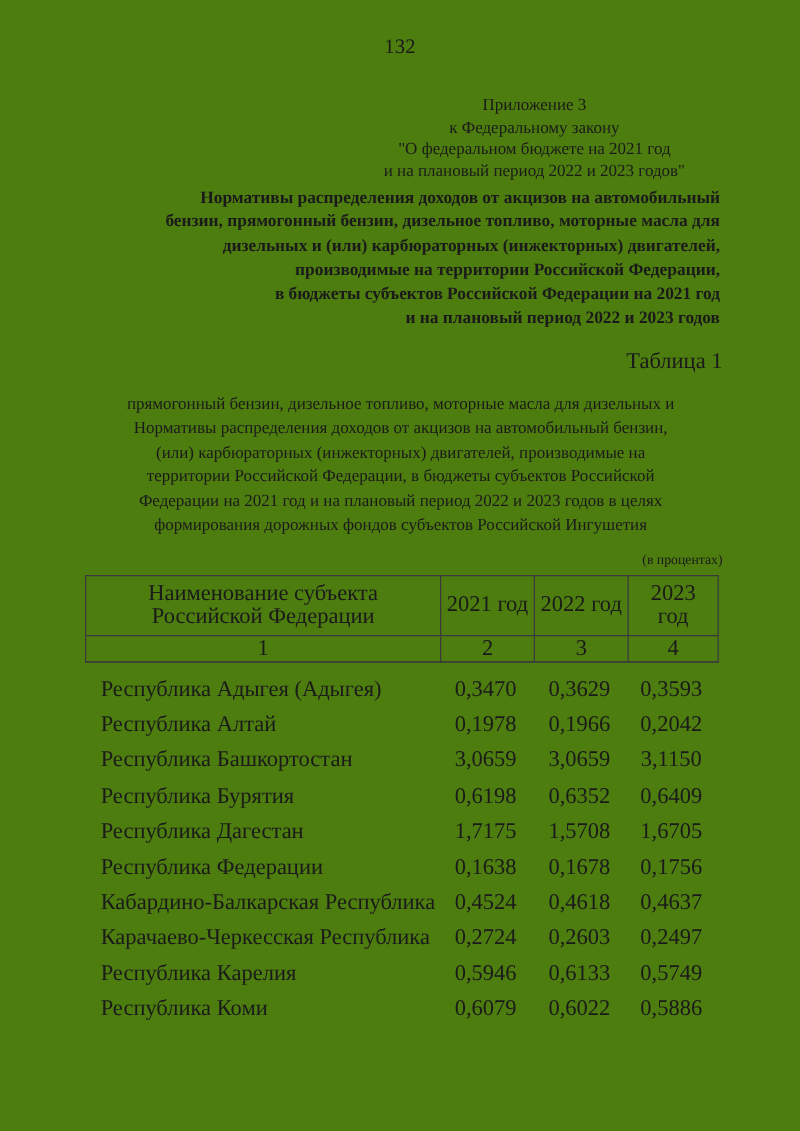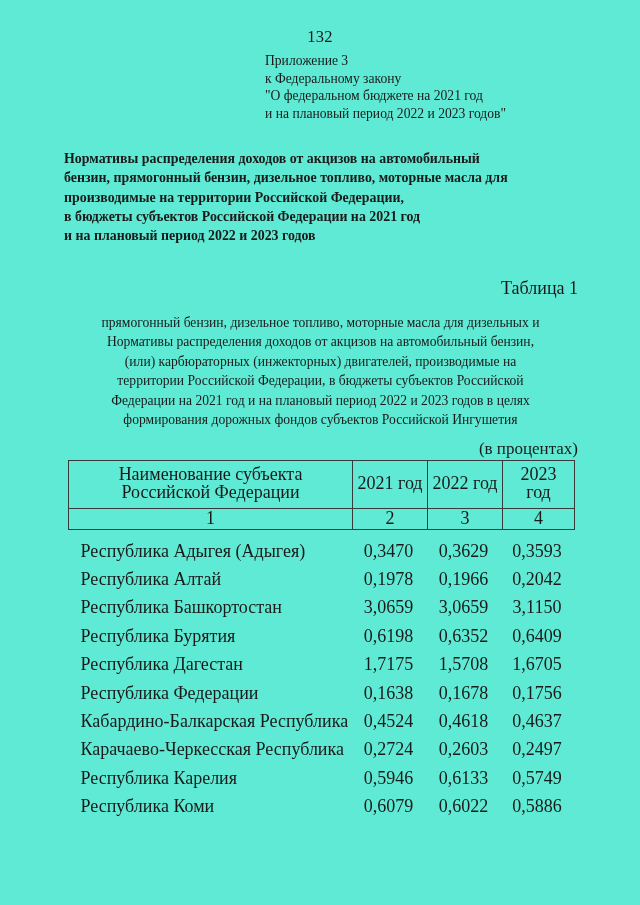--- a/index.html
+++ b/index.html
@@ -11,54 +11,55 @@
   body {
     font-family: "Liberation Serif", "DejaVu Serif", serif;
     color: #1a1a1a;
     -webkit-font-smoothing: antialiased;
   }
   .page {
     position: relative;
     width: 640px;
     height: 905px;
     margin: 0 auto;
-    background: #5eead4;
+    background: #4d7c0f;
     overflow: hidden;
   }
 
   
   .page-number {
     position: absolute;
     top: 27px;
     left: 0;
     width: 640px;
     text-align: center;
     font-size: 16.5px;
     line-height: 20px;
     letter-spacing: 0.2px;
   }
 
   
   .appendix-block {
     position: absolute;
-    top: 52px;
+    top: 75px;
     left: 265px;
     width: 325px;
+    text-align: center;
     font-size: 13.6px;
     line-height: 17.5px;
   }
   .appendix-block div { white-space: nowrap; }
 
   
   .main-title {
     position: absolute;
     top: 149px;
     left: 64px;
     width: 512px;
-    text-align: left;
+    text-align: right;
     font-size: 13.9px;
     line-height: 19.3px;
     font-weight: bold;
   }
   .main-title div { white-space: nowrap; }
 
   
   .table-label {
     position: absolute;
     top: 279px;
@@ -81,21 +82,21 @@
   }
   .description div { white-space: nowrap; }
 
   
   .units-note {
     position: absolute;
     top: 440px;
     left: 60px;
     width: 518px;
     text-align: right;
-    font-size: 17px;
+    font-size: 11px;
     line-height: 17px;
   }
 
   
   .data-table {
     position: absolute;
     top: 460px;
     left: 68px;
     width: 506px;
   }
@@ -153,20 +154,21 @@
   <div class="appendix-block">
     <div>Приложение 3</div>
     <div>к Федеральному закону</div>
     <div>"О федеральном бюджете на 2021 год</div>
     <div>и на плановый период 2022 и 2023 годов"</div>
   </div>
 
   <div class="main-title">
     <div>Нормативы распределения доходов от акцизов на автомобильный</div>
     <div>бензин, прямогонный бензин, дизельное топливо, моторные масла для</div>
+    <div>дизельных и (или) карбюраторных (инжекторных) двигателей,</div>
     <div>производимые на территории Российской Федерации,</div>
     <div>в бюджеты субъектов Российской Федерации на 2021 год</div>
     <div>и на плановый период 2022 и 2023 годов</div>
   </div>
 
   <div class="table-label">Таблица 1</div>
 
   <div class="description">
     <div>прямогонный бензин, дизельное топливо, моторные масла для дизельных и</div>
     <div>Нормативы распределения доходов от акцизов на автомобильный бензин,</div>

